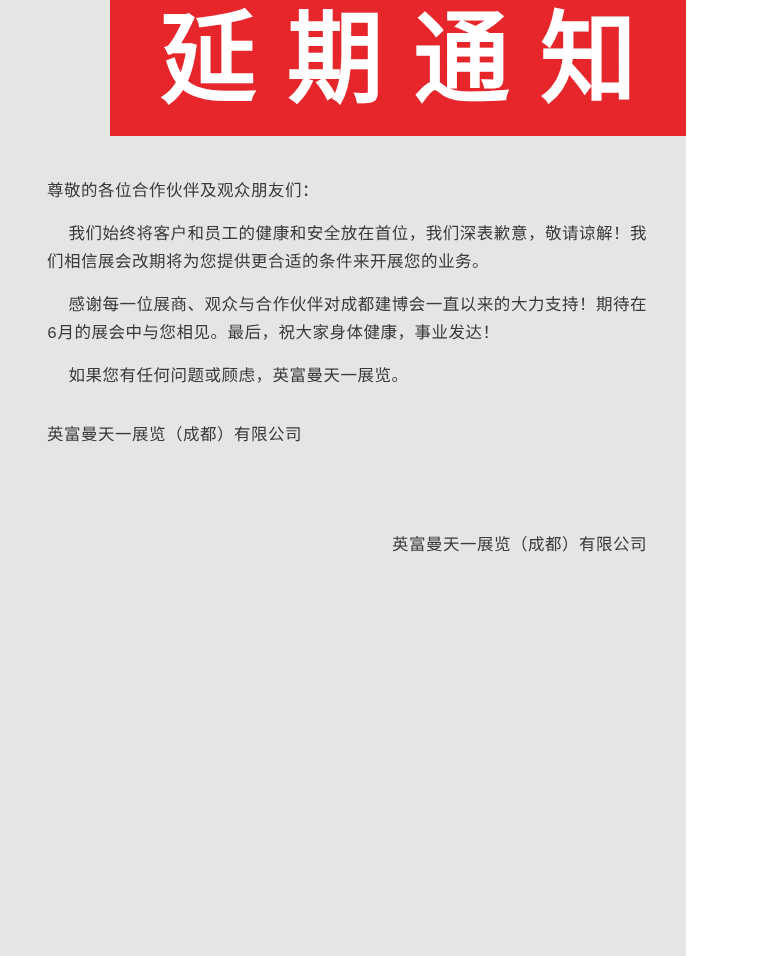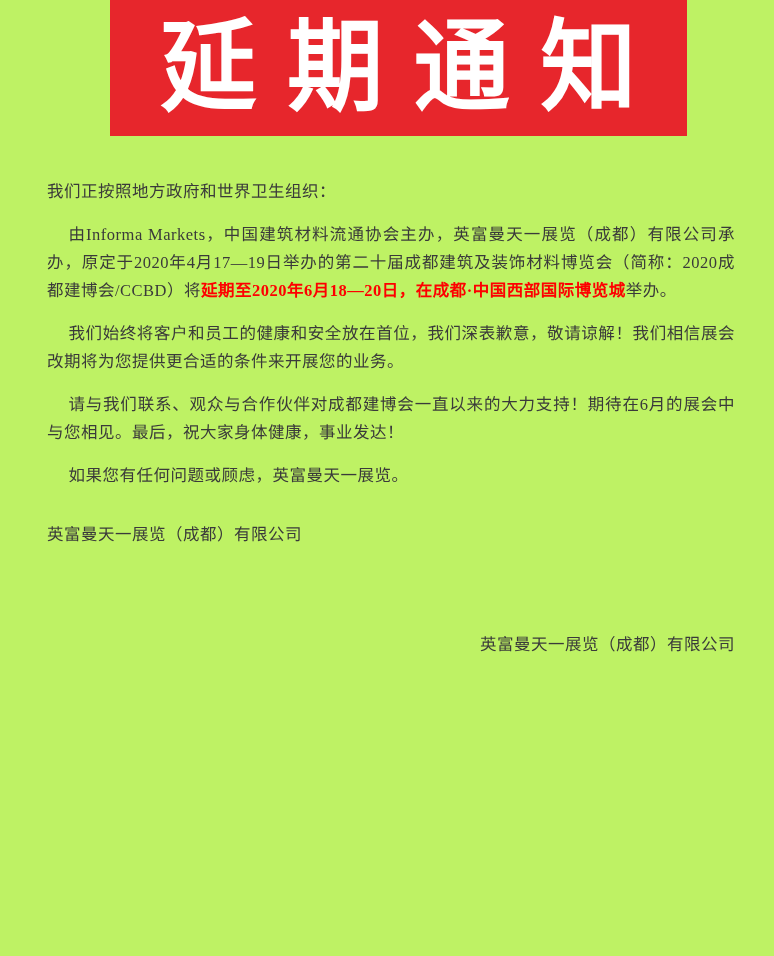--- a/index.html
+++ b/index.html
@@ -2,25 +2,25 @@
 <html lang="zh-CN"><head>
 <meta charset="utf-8">
 <style>
   html, body {
     margin: 0;
     padding: 0;
     background: #ffffff;
   }
   .page {
     position: relative;
-    width: 774px;
+    width: 686px;
     height: 956px;
-    background: #bef264;
+    background: #e5e5e5;
     overflow: hidden;
-    font-family: Liberation Serif, serif;
+    font-family: Liberation Mono, monospace;
     color: #3a3a3a;
   }
   .banner {
     margin: 0 auto 0 110px;
     width: 577px;
     height: 136px;
     background: #e7262c;
     display: flex;
     align-items: center;
     justify-content: center;
@@ -80,29 +80,28 @@
 <body>
 
 <div class="page" style="color: rgb(58, 58, 58);">
 
   <div class="banner" style="background: rgb(231, 38, 44);">
     <span class="banner-title" style="color: rgb(255, 255, 255);">延期通知</span>
   </div>
 
   <div class="content">
 
-    <p class="salutation">我们正按照地方政府和世界卫生组织：</p>
+    <p class="salutation">尊敬的各位合作伙伴及观众朋友们：</p>
 
-    <p class="para"><span>由Informa Markets，中国建筑材料流通协会主办，英富曼天一展览（成都）有限公司承办，原定于2020年4月17—19日举办的第二十届成都建筑及装饰材料博览会（简称：2020成都建博会/CCBD）将</span><span class="highlight" style="color: rgb(254, 0, 0);">延期至2020年6月18—20日，在成都·中国西部国际博览城</span><span>举办。</span></p>
 
 
     <p class="para">我们始终将客户和员工的健康和安全放在首位，我们深表歉意，敬请谅解！我们相信展会改期将为您提供更合适的条件来开展您的业务。</p>
 
 
-    <p class="para">请与我们联系、观众与合作伙伴对成都建博会一直以来的大力支持！期待在6月的展会中与您相见。最后，祝大家身体健康，事业发达！</p>
+    <p class="para">感谢每一位展商、观众与合作伙伴对成都建博会一直以来的大力支持！期待在6月的展会中与您相见。最后，祝大家身体健康，事业发达！</p>
 
     <p class="para">如果您有任何问题或顾虑，英富曼天一展览。</p>
 
     <div class="contact">
       <p>英富曼天一展览（成都）有限公司</p>
     </div>
 
     <div class="signature">
       <p>英富曼天一展览（成都）有限公司</p>
     </div>

